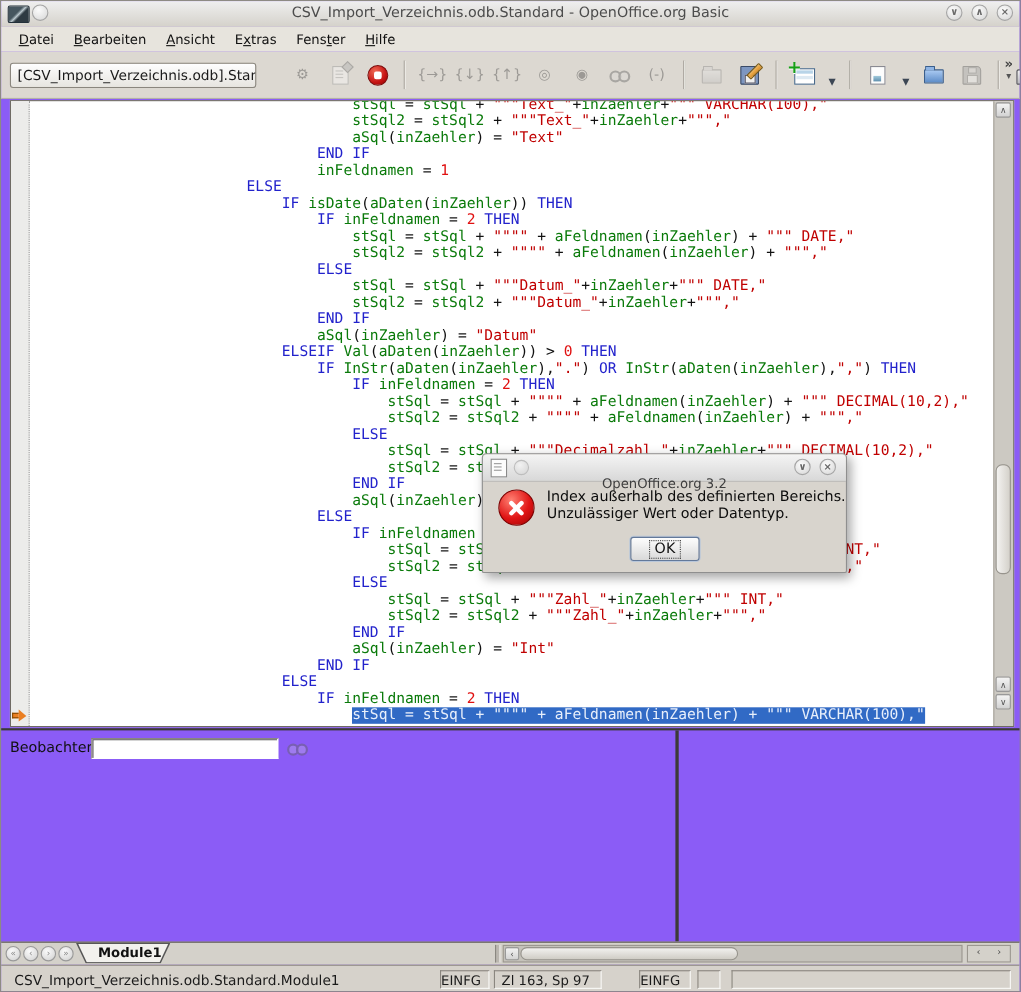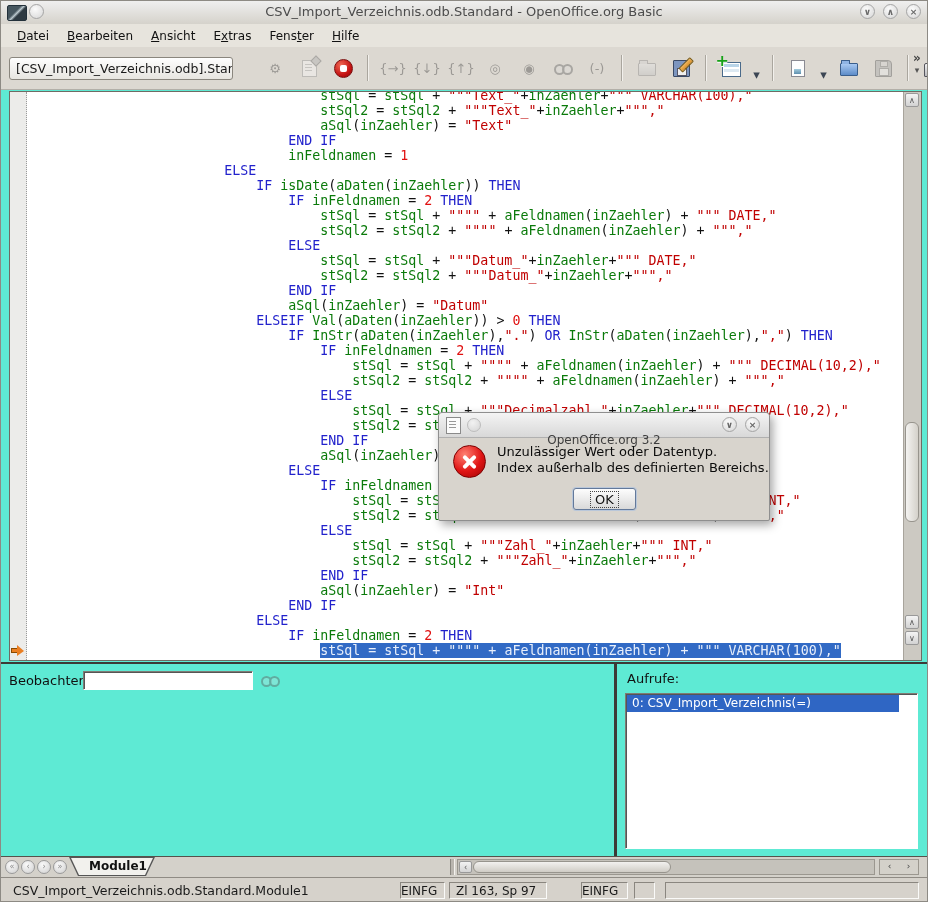--- a/index.html
+++ b/index.html
@@ -1,17 +1,17 @@
 <!DOCTYPE html>
 <html><head>
 <meta charset="utf-8">
 <style>
   html,body{margin:0;padding:0;}
   body{font-family:"DejaVu Sans","Liberation Sans",sans-serif;background:#777;}
-  .window{position:relative;width:928px;height:902px;background:#5eead4;overflow:hidden;
+  .window{position:relative;width:928px;height:902px;background:#8b5cf6;overflow:hidden;
           border:1px solid #8d8a84;box-sizing:border-box;}
 
   
   .titlebar{position:absolute;left:0;top:0;width:100%;height:23px;
     background:linear-gradient(#efefef,#d5d2cb);border-bottom:1px solid #b3afa8;}
   .win-icon{position:absolute;left:6px;top:4px;width:18px;height:14px;border-radius:2px;
     background:linear-gradient(135deg,#46565f 40%,#b9c6cc 50%,#2e3a42 60%);border:1px solid #22303a;}
   .tb-roundbtn{position:absolute;width:15px;height:15px;top:3px;border-radius:50%;
     background:radial-gradient(circle at 40% 32%,#fbfbfb,#d6d6d6);border:1px solid #a5a5a5;
     color:#6a6a6a;font-size:9px;line-height:14px;text-align:center;font-weight:bold;box-sizing:border-box;}
@@ -296,47 +296,41 @@
       <span class="dlg-menu-btn"></span>
       <span class="dlg-title-text">OpenOffice.org 3.2</span>
       <span class="dlg-btn dlg-shade">∨</span>
       <span class="dlg-btn dlg-close">×</span>
     </div>
     <div class="err-icon">
         <i></i>
         <i></i>
       </div>
     <div class="err-text">
+      <div>Index außerhalb des definierten Bereichs.</div>
       <div>Unzulässiger Wert oder Datentyp.</div>
-      <div>Index außerhalb des definierten Bereichs.</div>
     </div>
     <button class="ok-btn">
       <span class="okl">OK</span>
     </button>
   </div>
 
   <div class="hsplit"></div>
   <div class="vsplit"></div>
 
   <div class="watch">
     <div class="watch-head">
       <span class="watch-label">Beobachter:</span>
       <input class="watch-input" value="" style="">
       <button class="watch-glass-btn">
         <span class="sh-glasses"></span>
       </button>
     </div>
   </div>
 
-  <div class="calls">
-    <div class="calls-label">Aufrufe:</div>
-    <div class="calls-list">
-        <div class="crow sel">0: CSV_Import_Verzeichnis(=)</div>
-      </div>
-  </div>
 
   <div class="tabbar">
     <span class="tnav" style="left:4px">«</span>
     <span class="tnav" style="left:20px">‹</span>
     <span class="tnav" style="left:36px">›</span>
     <span class="tnav" style="left:52px">»</span>
     <div class="tab">
       <span class="t-outer"></span>
       <span class="t-inner"></span>
       <span class="t-label">Module1</span>

